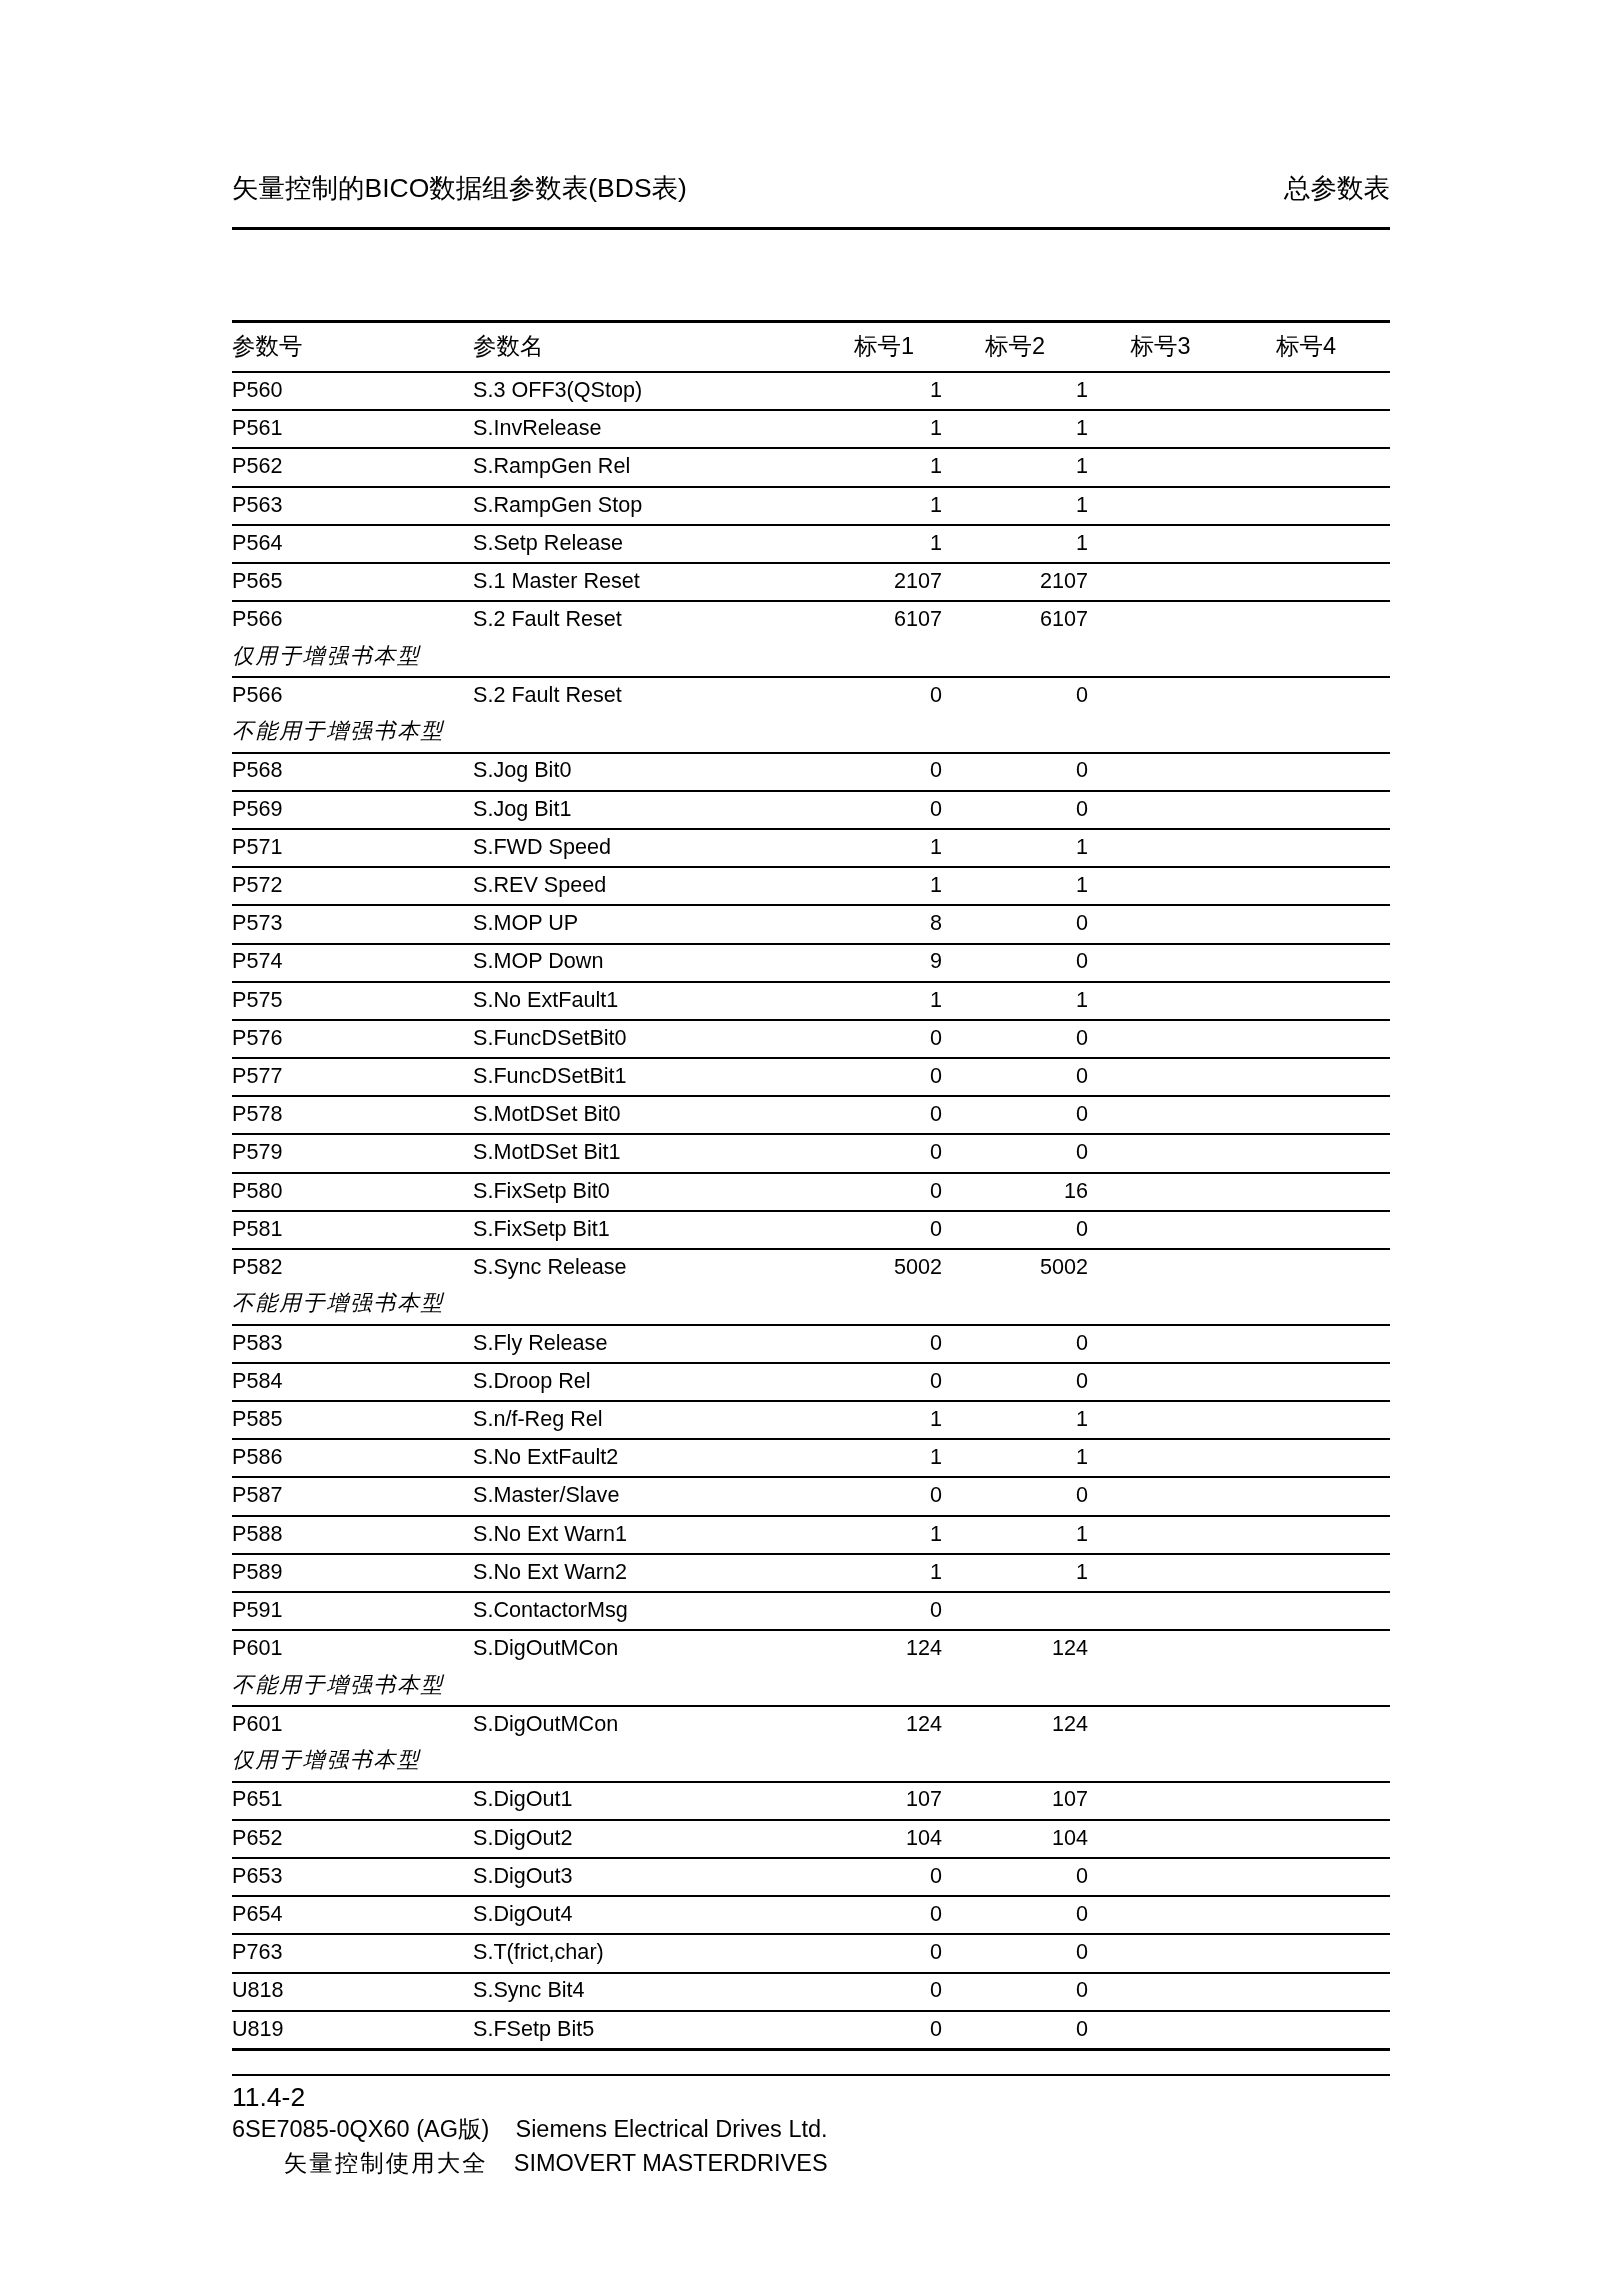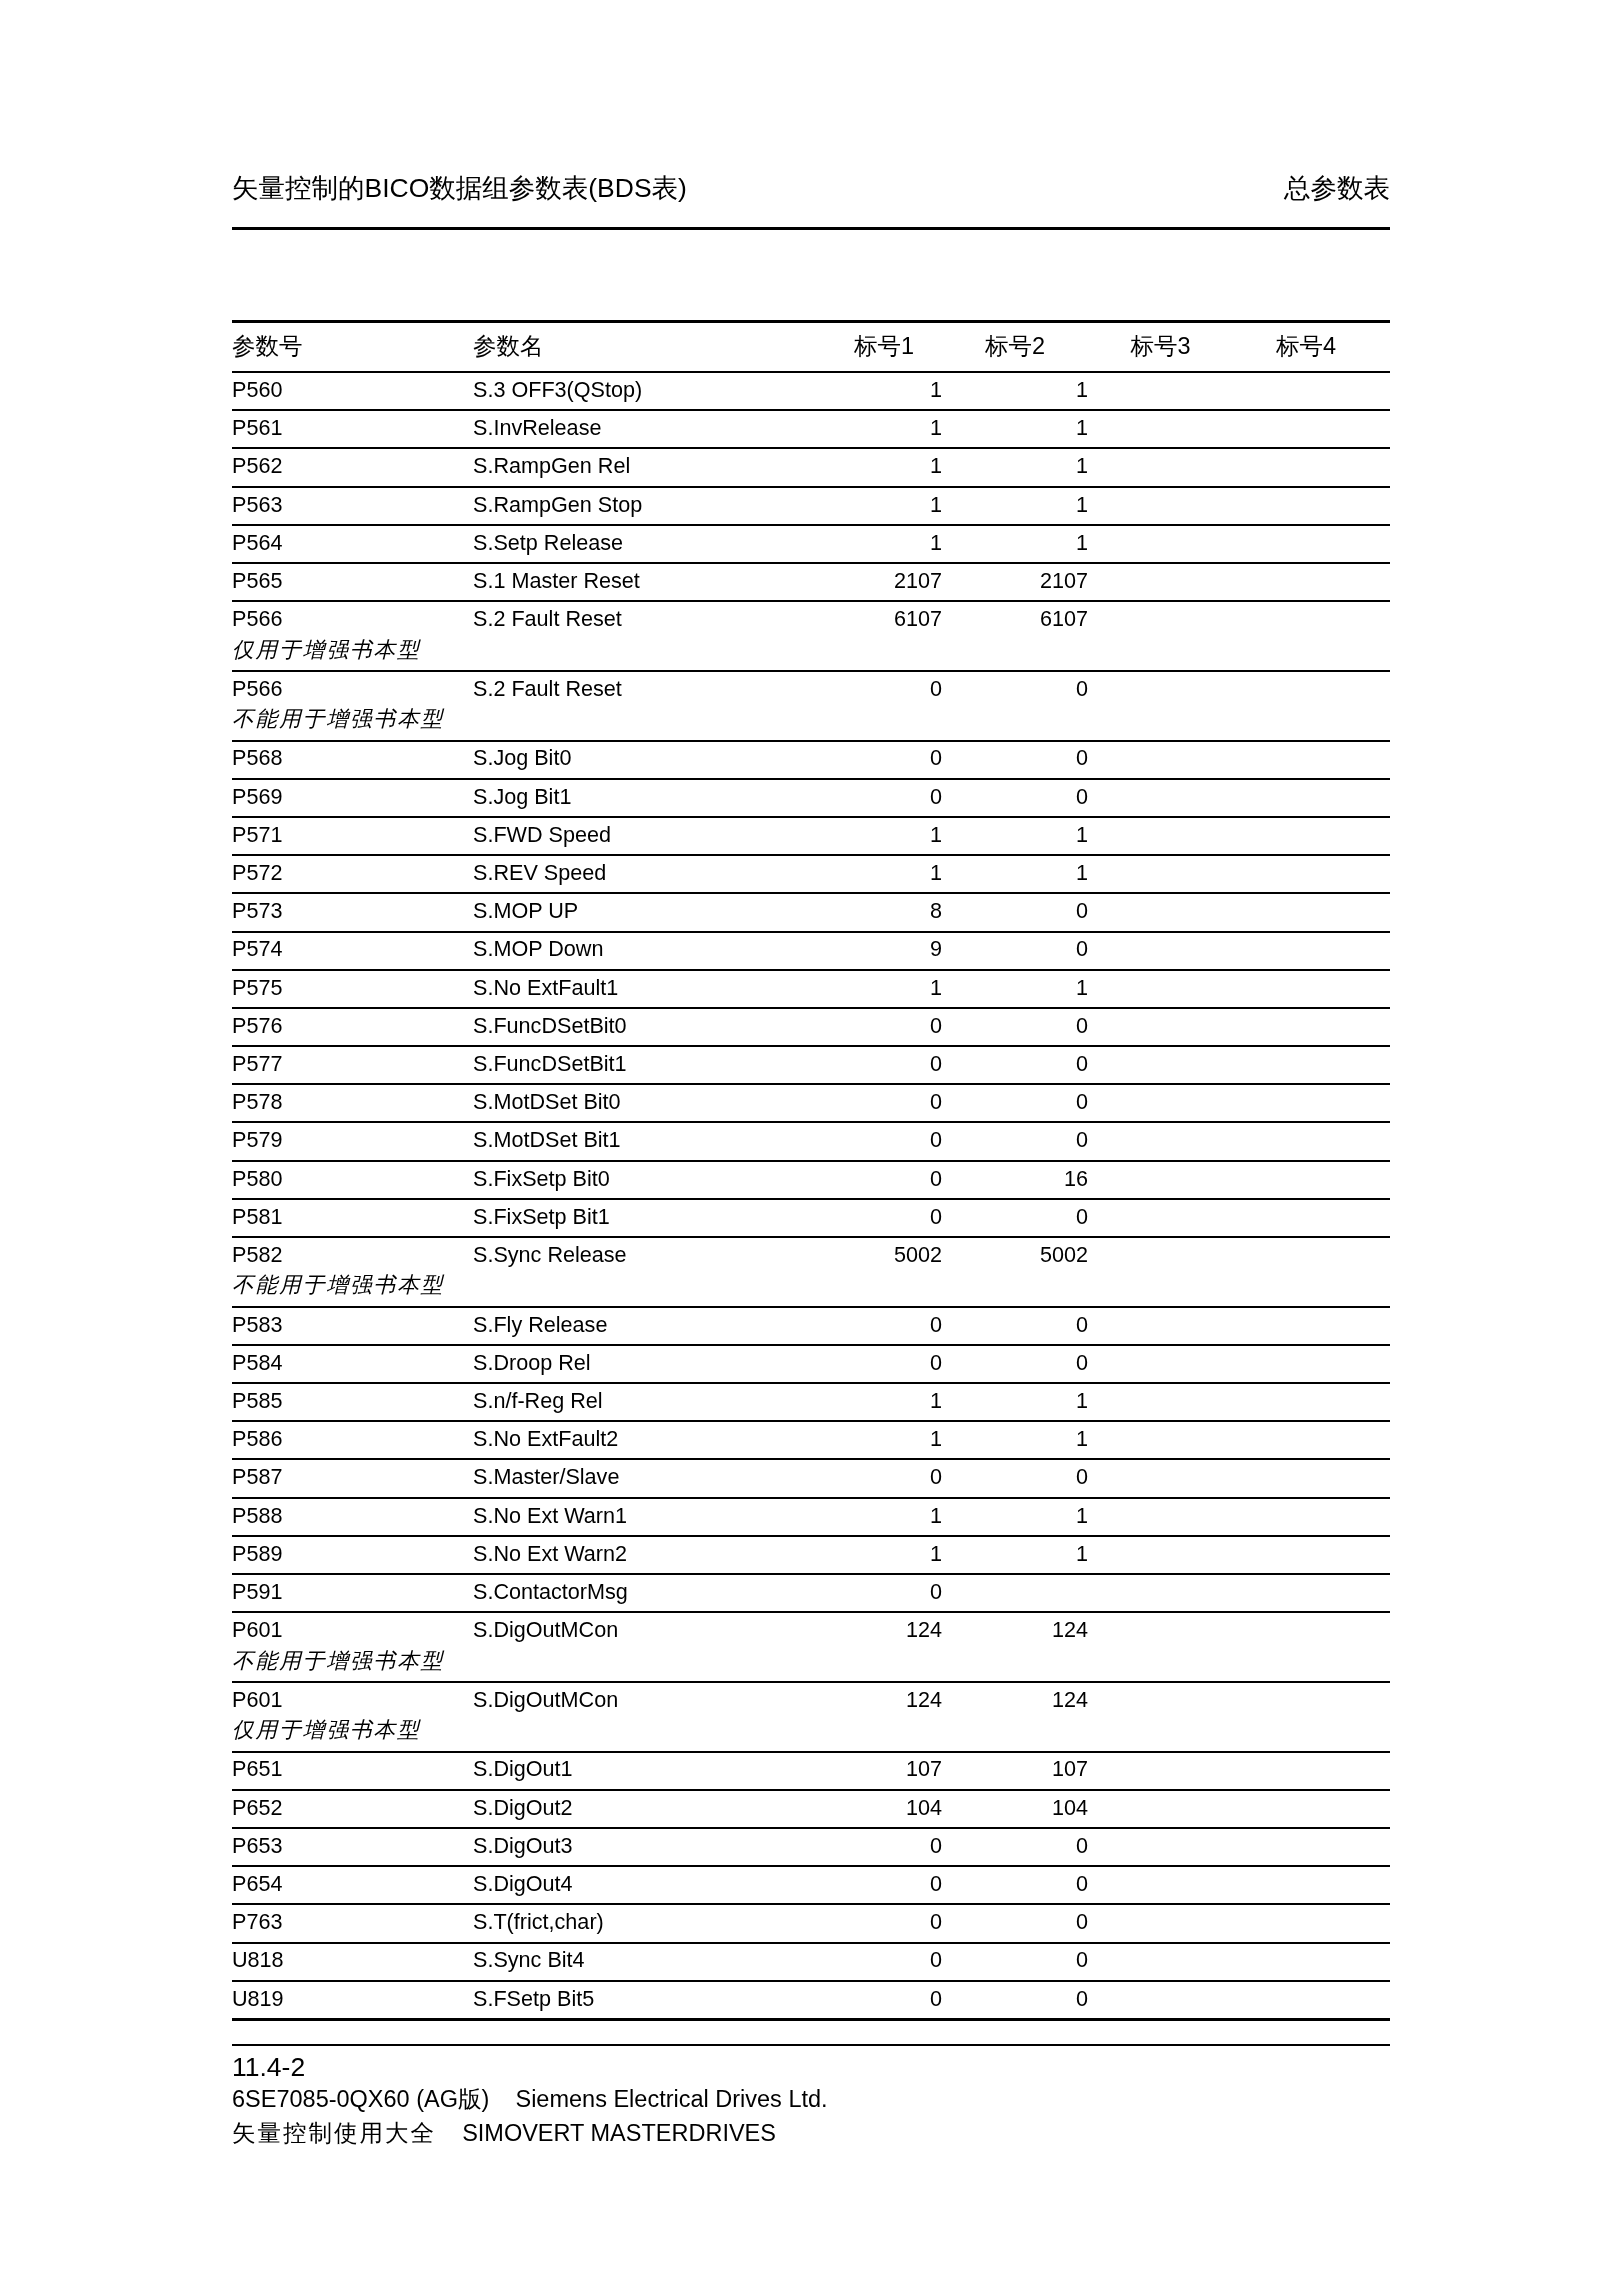--- a/index.html
+++ b/index.html
@@ -44,31 +44,31 @@
     font-size:21.6px;line-height:23.5px;
     padding:4.9px 0 7.8px;vertical-align:top;
     border-top:2px solid #000;
   }
   tbody tr:first-child td{border-top:0}
   td.r{text-align:right}
   td.last{padding-right:10.8px}
 
   .pnote{
     font-family:"Liberation Serif",serif;font-style:italic;
-    font-size:21.6px;line-height:23.5px;margin-top:8px;letter-spacing:2px;
+    font-size:21.6px;line-height:23.5px;margin-top:14px;letter-spacing:2px;
   }
 
   
   .page-footer{
     margin-top:23.5px;padding-top:6.9px;
     border-top:2px solid #000;
     display:flex;justify-content:space-between;align-items:flex-start;flex-direction:column;
   }
   .footer-left{font-size:26.5px;line-height:29px}
-  .footer-right{text-align:left;font-size:23.5px;line-height:34px}
+  .footer-right{text-align:right;font-size:23.5px;line-height:34px}
   .fr-gap{margin-left:19.6px}
   .cjk-italic{font-family:"Liberation Serif",serif;letter-spacing:2px}
 </style>
 </head>
 <body>
 
 <div class="page">
 
   <div class="page-header">
     <span>矢量控制的BICO数据组参数表(BDS表)</span>

